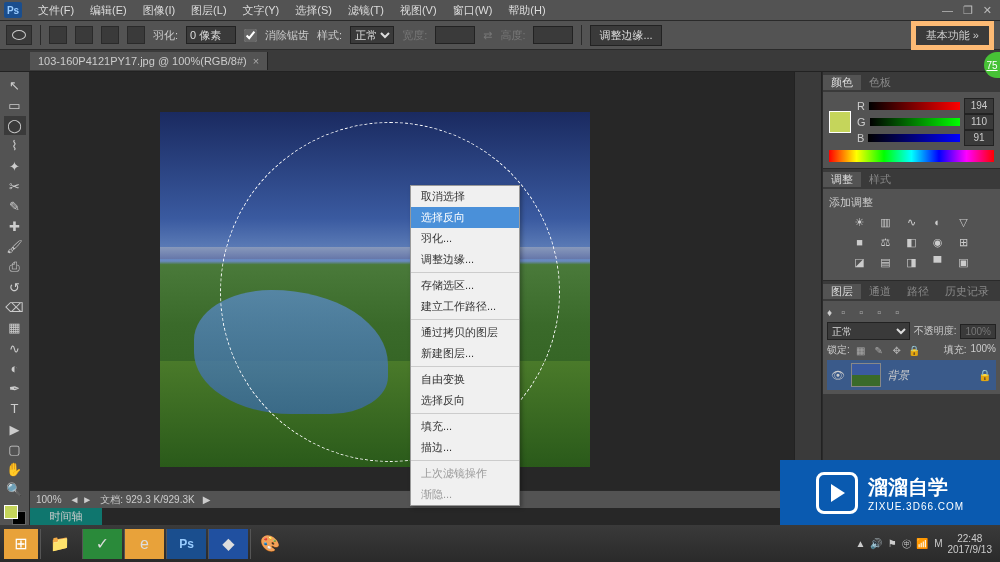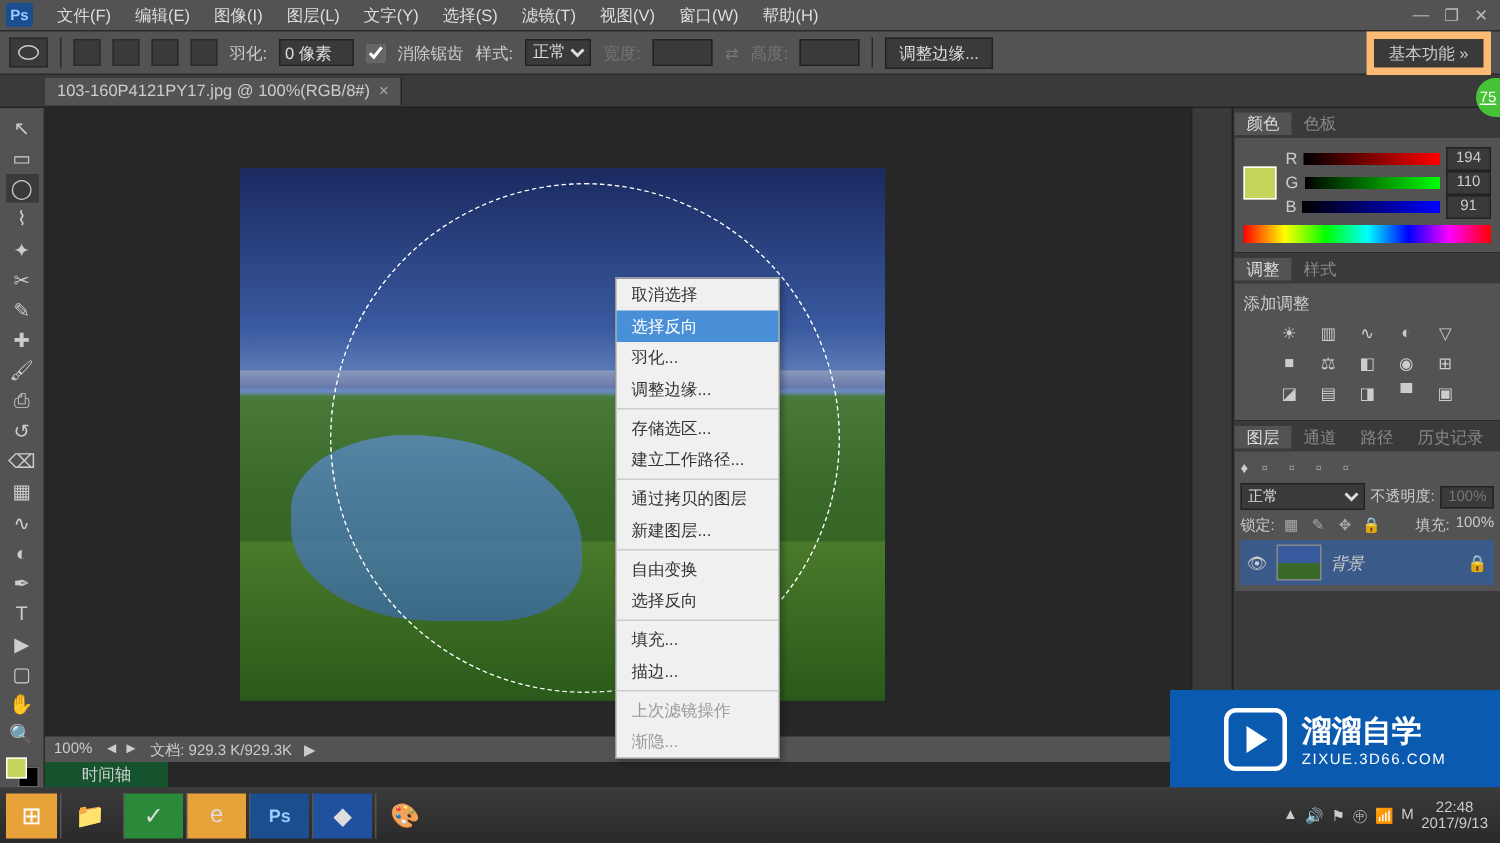--- a/index.html
+++ b/index.html
@@ -75,21 +75,21 @@
 .layer-item { display: flex; align-items: center; gap: 6px; background: #3a5a8a; padding: 3px 4px; }
 .layer-eye { width: 14px; color: #ccc; }
 .layer-thumb { width: 30px; height: 24px; background: linear-gradient(to bottom, #3a5aa0 50%, #3a6a2a 50%); border: 1px solid #888; }
 .layer-name { flex: 1; font-style: italic; }
 .layer-lock { color: #aaa; }
 .layers-empty { height: 90px; background: #3a3a3a; }
 .layers-footer { display: flex; gap: 4px; padding: 3px 0; justify-content: center; border-top: 1px solid #222; }
 .layers-footer .btn { width: 18px; height: 16px; color: #888; display: flex; align-items: center; justify-content: center; }
 
 .status-bar { position: absolute; left: 30px; right: 178px; bottom: 54px; height: 18px; background: #535353; border-top: 1px solid #2a2a2a; color: #ccc; font-size: 10px; display: flex; align-items: center; padding: 0 6px; gap: 8px; }
-.timeline-tab { position: absolute; left: 30px; bottom: 37px; height: 17px; background: #14532d; width: 82px; color: #ccc; font-size: 11px; display: flex; align-items: center; justify-content: center; }
+.timeline-tab { position: absolute; left: 30px; bottom: 37px; height: 17px; background: #0f766e; width: 72px; color: #ccc; font-size: 11px; display: flex; align-items: center; justify-content: center; }
 
 .watermark { position: absolute; right: 0; bottom: 37px; width: 220px; height: 65px; background: #0a5ab0; color: #fff; display: flex; align-items: center; justify-content: center; gap: 10px; font-size: 20px; font-weight: bold; }
 .watermark .play { width: 42px; height: 42px; border: 3px solid #fff; border-radius: 8px; display: flex; align-items: center; justify-content: center; }
 .watermark .play::after { content: ""; border-left: 14px solid #fff; border-top: 9px solid transparent; border-bottom: 9px solid transparent; margin-left: 3px; }
 .watermark .txt small { display: block; font-size: 10px; font-weight: normal; letter-spacing: 1px; }
 
 .badge { position: absolute; right: 0; top: 52px; width: 16px; height: 26px; background: #47c236; border-radius: 16px 0 0 16px; color: #fff; font-size: 10px; display: flex; align-items: center; justify-content: center; text-decoration: underline; }
 
 .taskbar { position: absolute; bottom: 0; left: 0; right: 0; height: 37px; background: linear-gradient(to bottom, #3a3a3a, #2a2a2a); display: flex; align-items: center; padding: 0 4px; }
 .taskbar .start { width: 34px; height: 30px; background: #e8a23a; display: flex; align-items: center; justify-content: center; color: #fff; }

